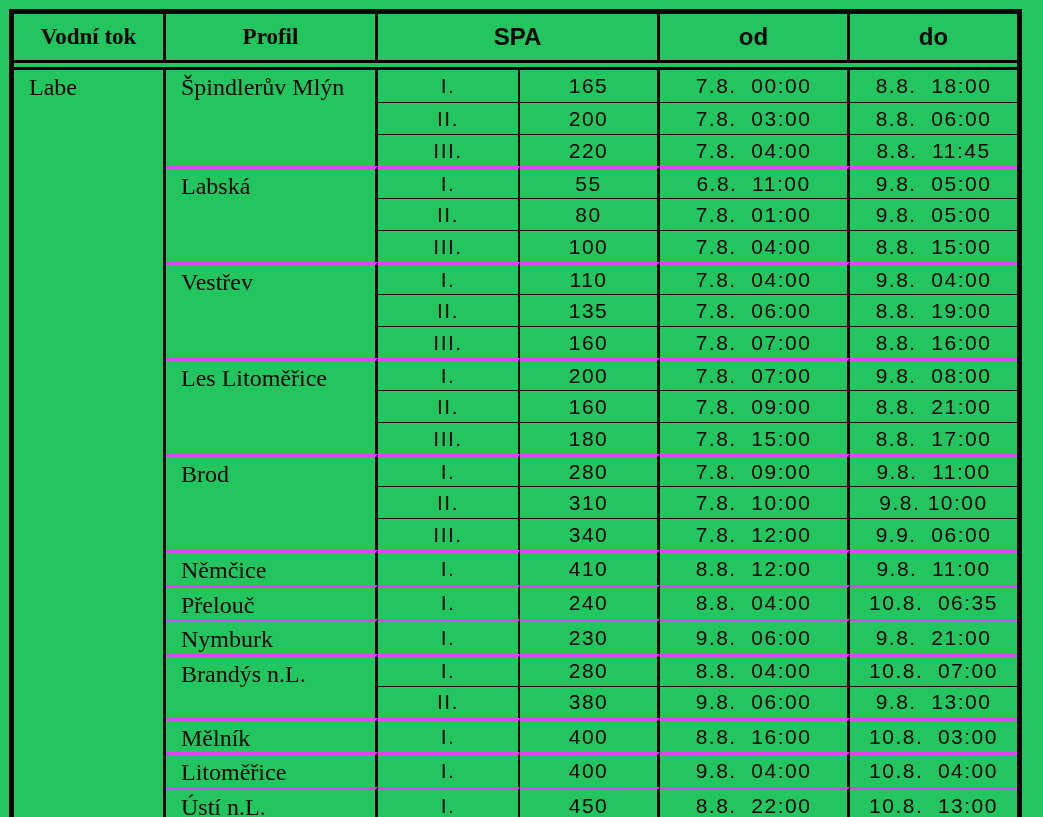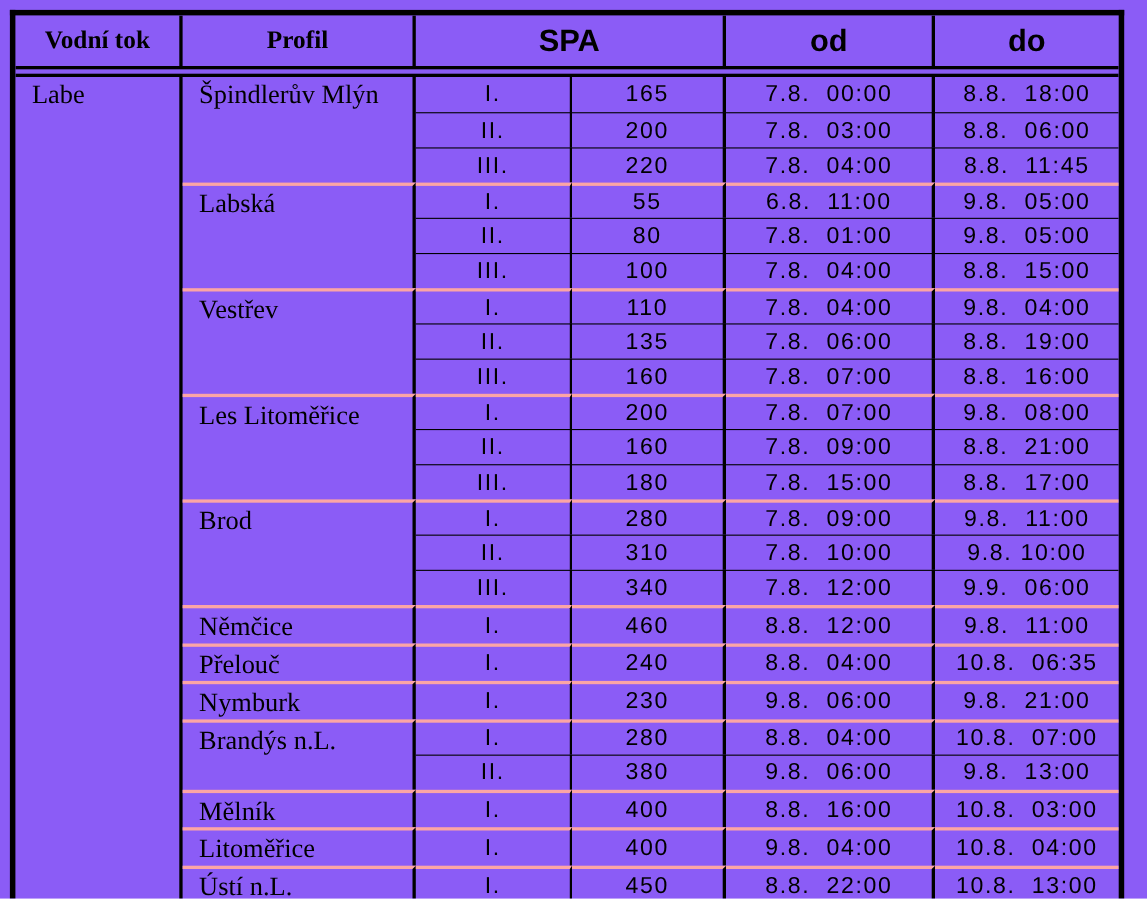--- a/index.html
+++ b/index.html
@@ -6,21 +6,21 @@
   html, body { background: #ffffff; }
   body {
     width: 1043px; height: 817px; overflow: hidden;
     font-family: "Liberation Sans", sans-serif;
     color: #000;
   }
   .page {
     position: relative;
     width: 1043px; height: 817px;
     padding: 9px 0 0 9px;
-    background: #8b5cf6;
+    background: #22c55e;
     overflow: hidden;
   }
   .table-wrap {
     width: 1013px;
     height: 808px;
     border: 5px solid #000;
     border-bottom: none;
     overflow: hidden;
   }
   table {
@@ -30,21 +30,21 @@
     width: 1003px;
   }
   th, td { box-sizing: border-box; }
   thead th {
     height: 46px;
     font-weight: bold;
     text-align: center;
     vertical-align: middle;
   }
   th.serif { font-family: "Liberation Serif", serif; font-size: 23px; }
-  th.sans  { font-family: "Liberation Sans", sans-serif; font-size: 28px; }
+  th.sans  { font-family: "Liberation Sans", sans-serif; font-size: 24px; }
   tr.spacer td {
     height: 10px;
     border-top: 3px solid #000;
     border-bottom: 3px solid #000;
   }
   tbody td { height: 32px; font-size: 21px; }
   td.river, td.profile {
     font-family: "Liberation Serif", serif;
     font-size: 24px;
     vertical-align: top;
@@ -55,21 +55,21 @@
   td.num {
     font-family: "Liberation Sans", sans-serif;
     text-align: center;
     vertical-align: middle;
     white-space: pre;
     letter-spacing: 1.5px;
   }
   .br3 { border-right: 3px solid #000; }
   .br2 { border-right: 2px solid #000; }
   .bt1 { border-top: 1.5px solid #000; }
-  .bt3 { border-top: 3px solid #fca5a5; }
+  .bt3 { border-top: 3px solid #d946ef; }
 </style>
 </head>
 <body>
 
 <div class="page">
   <div class="table-wrap">
     <table>
       <colgroup>
         <col style="width:152px">
         <col style="width:212px">
@@ -183,21 +183,21 @@
           </tr>
           <tr>
             <td class="num br2 bt1">III.</td>
             <td class="num br3 bt1">340</td>
             <td class="num br3 bt1">7.8.  12:00</td>
             <td class="num bt1">9.9.  06:00</td>
           </tr>
           <tr>
             <td class="profile br3 bt3">Němčice</td>
             <td class="num br2 bt3">I.</td>
-            <td class="num br3 bt3">460</td>
+            <td class="num br3 bt3">410</td>
             <td class="num br3 bt3">8.8.  12:00</td>
             <td class="num bt3">9.8.  11:00</td>
           </tr>
           <tr>
             <td class="profile br3 bt3">Přelouč</td>
             <td class="num br2 bt3">I.</td>
             <td class="num br3 bt3">240</td>
             <td class="num br3 bt3">8.8.  04:00</td>
             <td class="num bt3">10.8.  06:35</td>
           </tr>

